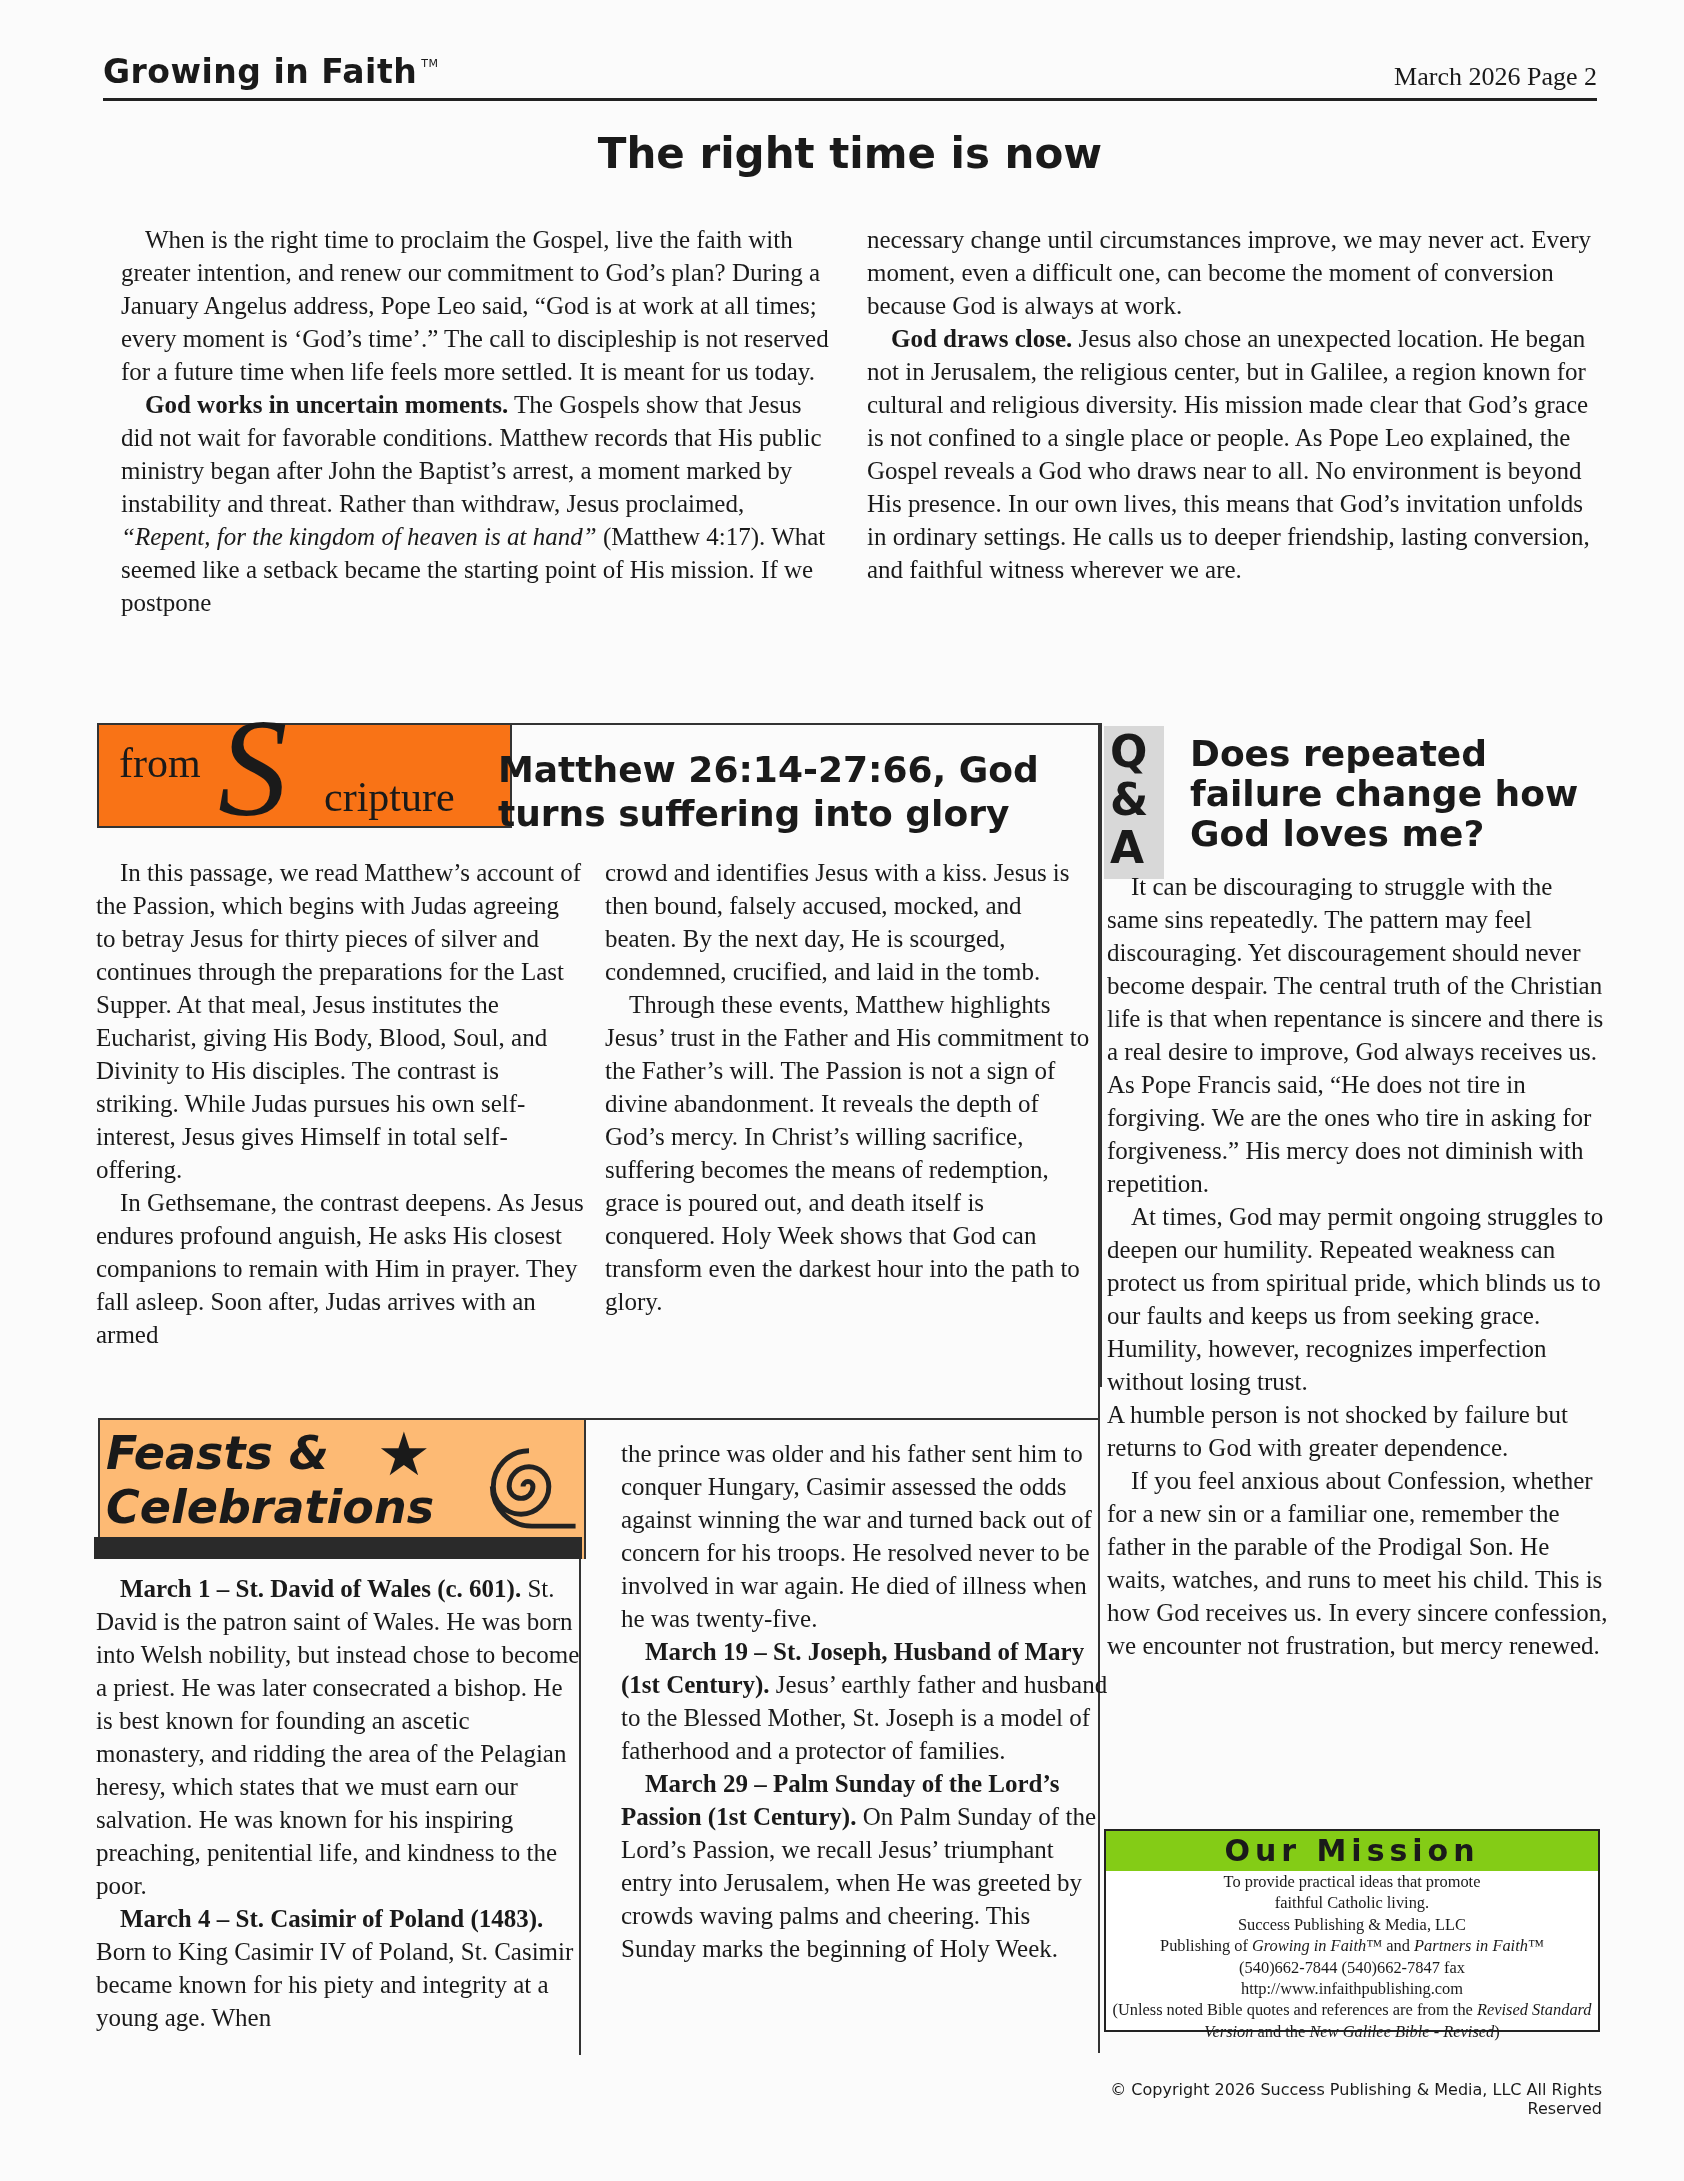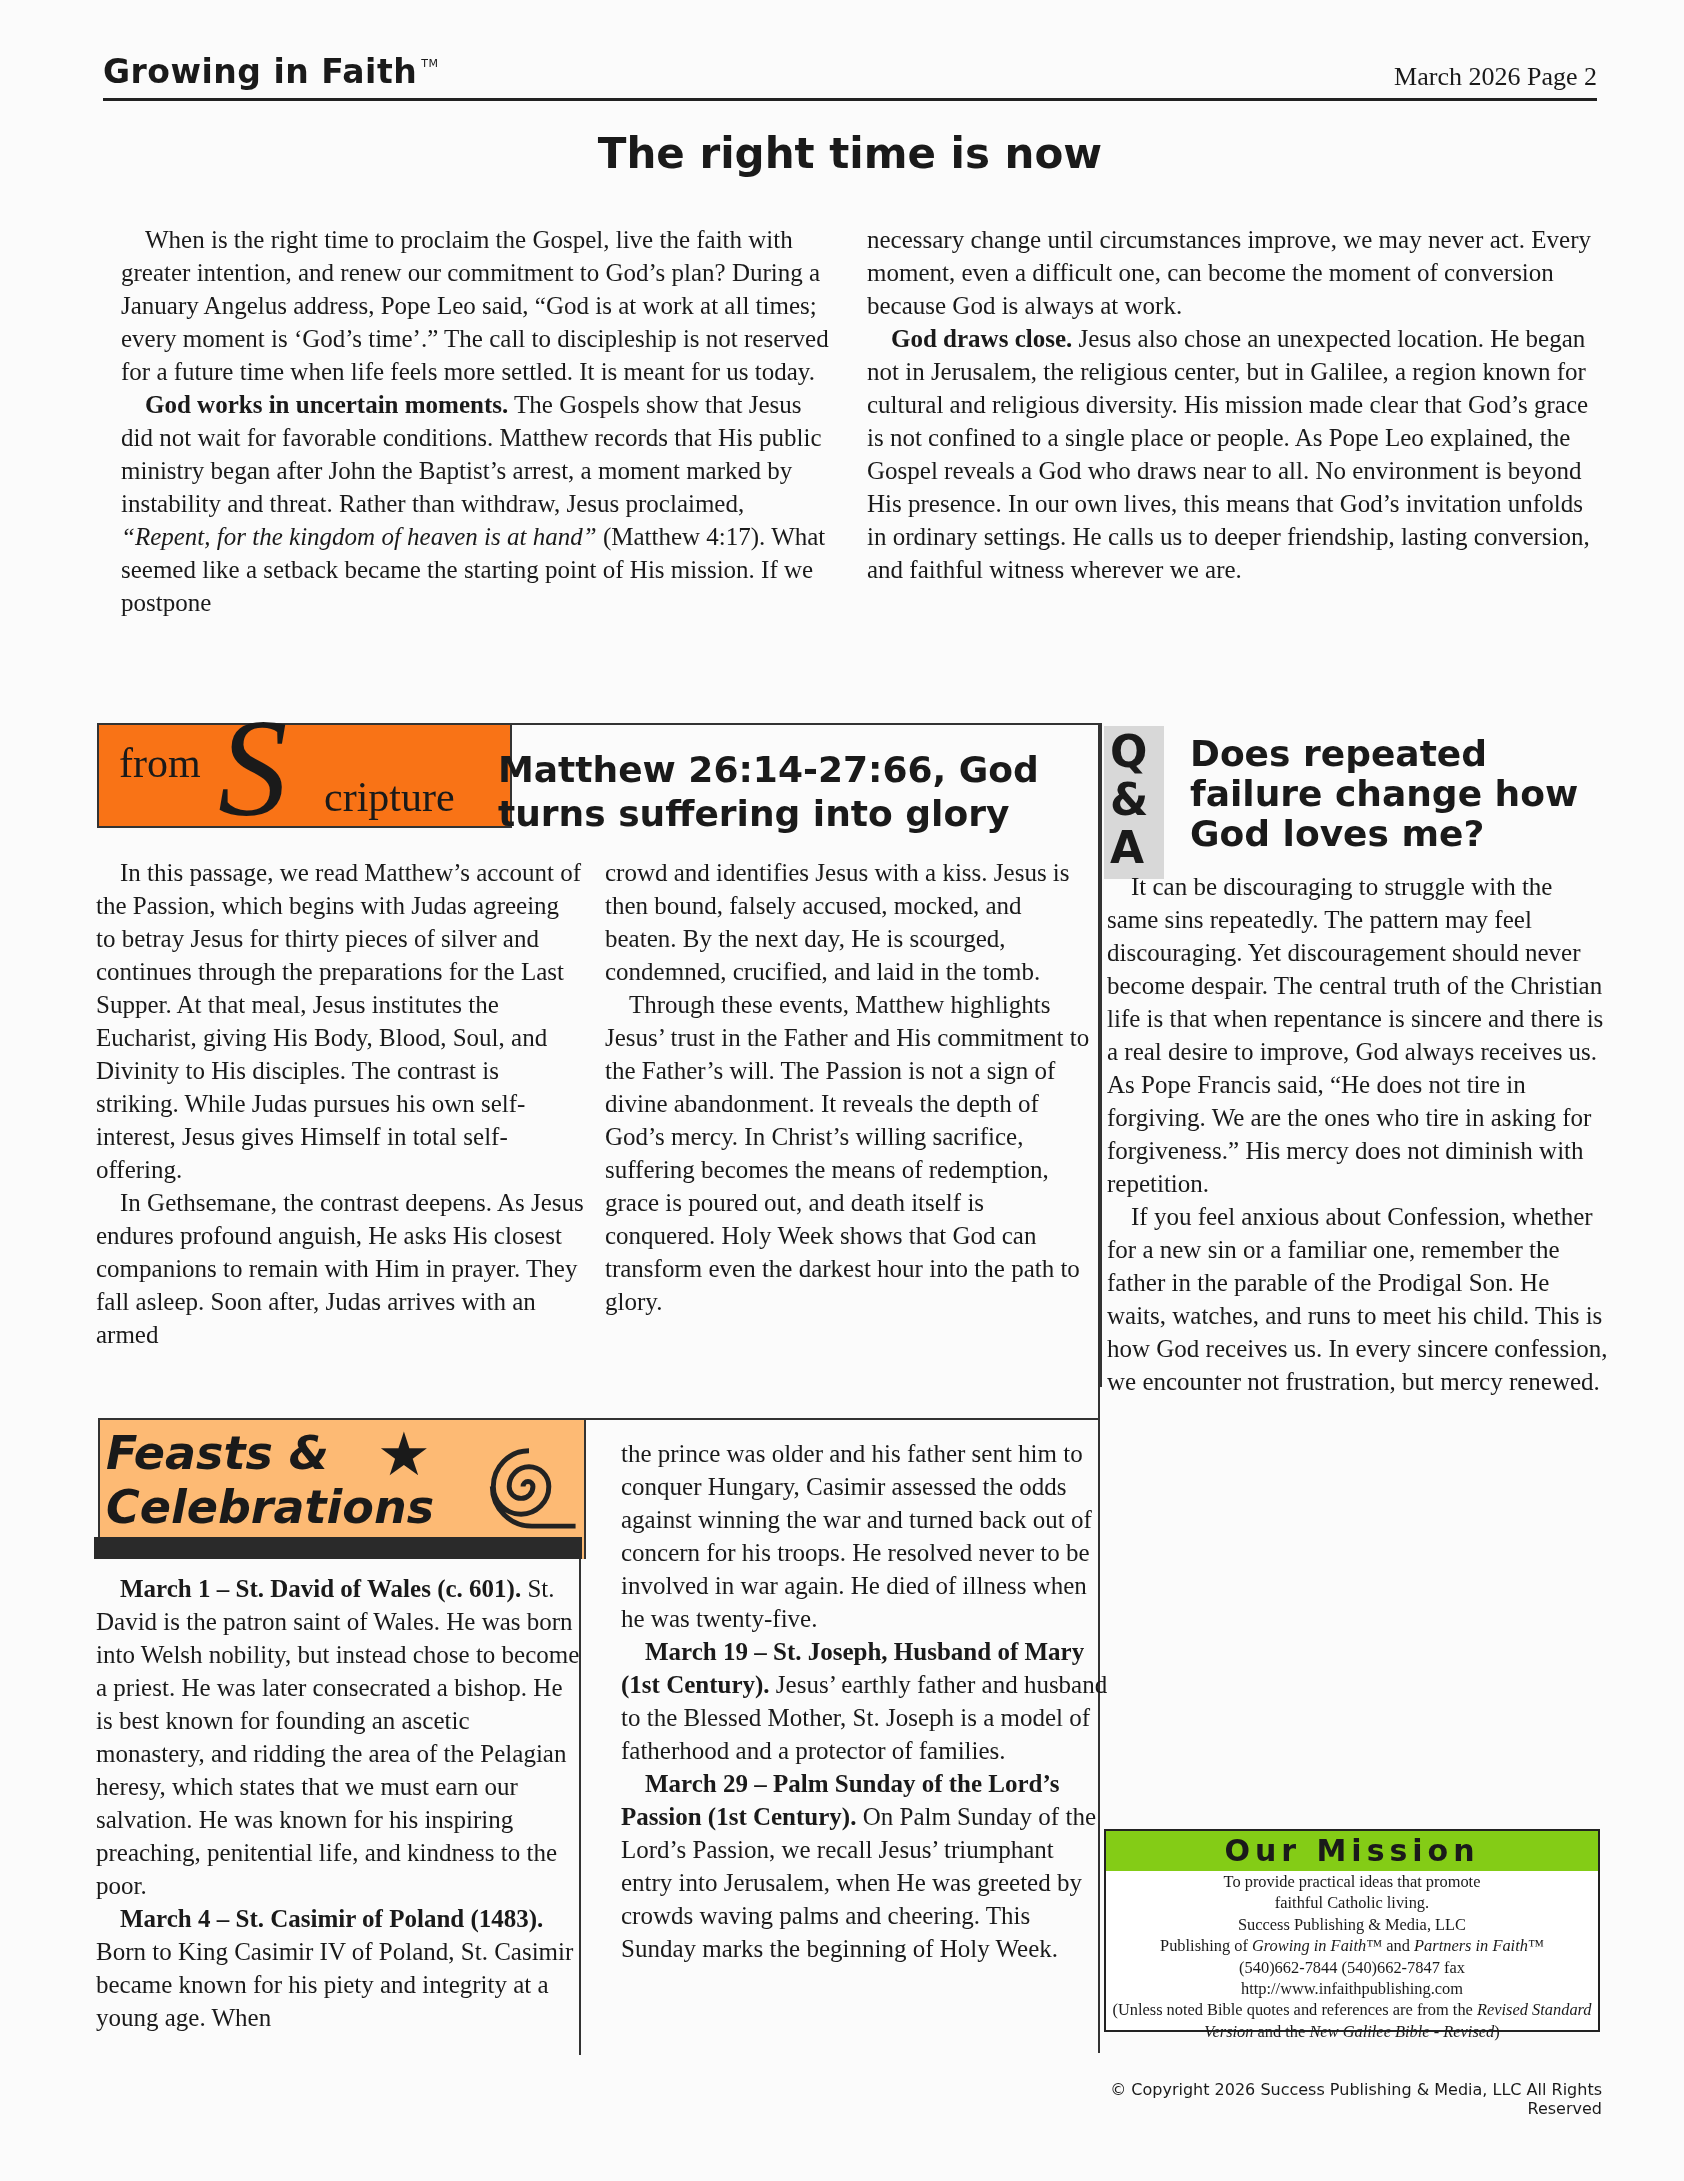--- a/index.html
+++ b/index.html
@@ -101,20 +101,22 @@
 
 <div id="qa-divider" class="abs"></div>
 <div id="qa-block" class="abs sans">
   <span class="qa-letter" style="top:2px">Q</span>
   <span class="qa-letter" style="top:50px">&amp;</span>
   <span class="qa-letter" style="top:98px">A</span>
 </div>
 <div id="qa-heading" class="abs sans">Does repeated failure change how God loves me?</div>
 <div id="qa-body" class="abs body-text">
   <p>It can be discouraging to struggle with the same sins repeatedly. The pattern may feel discouraging. Yet discouragement should never become despair. The central truth of the Christian life is that when repentance is sincere and there is a real desire to improve, God always receives us. As Pope Francis said, “He does not tire in forgiving. We are the ones who tire in asking for forgiveness.” His mercy does not diminish with repetition.</p>
+  <p>At times, God may permit ongoing struggles to deepen our humility. Repeated weakness can protect us from spiritual pride, which blinds us to our faults and keeps us from seeking grace. Humility, however, recognizes imperfection without losing trust.</p>
+  <p class="noindent">A humble person is not shocked by failure but returns to God with greater dependence.</p>
   <p>If you feel anxious about Confession, whether for a new sin or a familiar one, remember the father in the parable of the Prodigal Son. He waits, watches, and runs to meet his child. This is how God receives us. In every sincere confession, we encounter not frustration, but mercy renewed.</p>
 </div>
 
 <div id="feasts-divider-h" class="abs"></div>
 <div id="feasts-divider-v" class="abs"></div>
 <div id="feasts-hdr" class="abs sans">
   <span id="feasts-l1">Feasts &amp;</span>
   <span id="feasts-star">★</span>
   <svg id="feasts-spiral" width="100" height="109" viewBox="0 0 100 110">
     <path d="M50 55 m-5 0 a5 5 0 1 1 10 0 a12 12 0 1 1 -24 0 a20 20 0 1 1 40 0 a28 28 0 1 1 -56 0 a36 36 0 0 1 36 -36 M14 55 a40 40 0 0 0 40 40 L98 95" fill="none" stroke="#222" stroke-width="5"></path>

